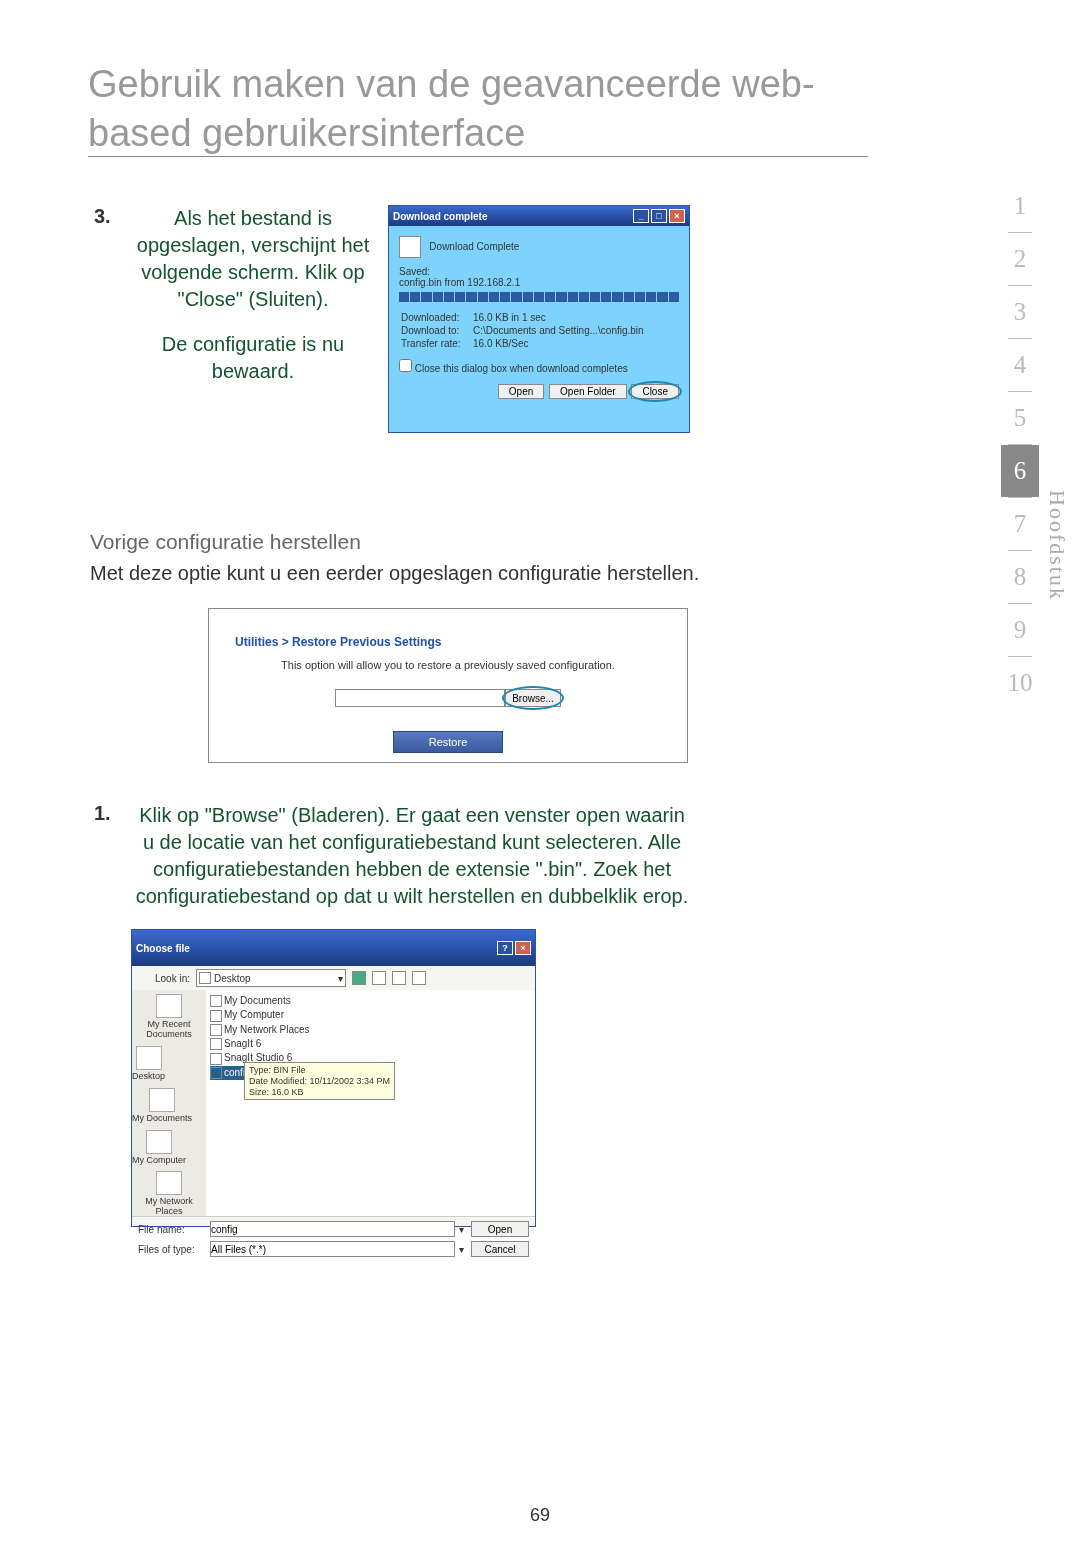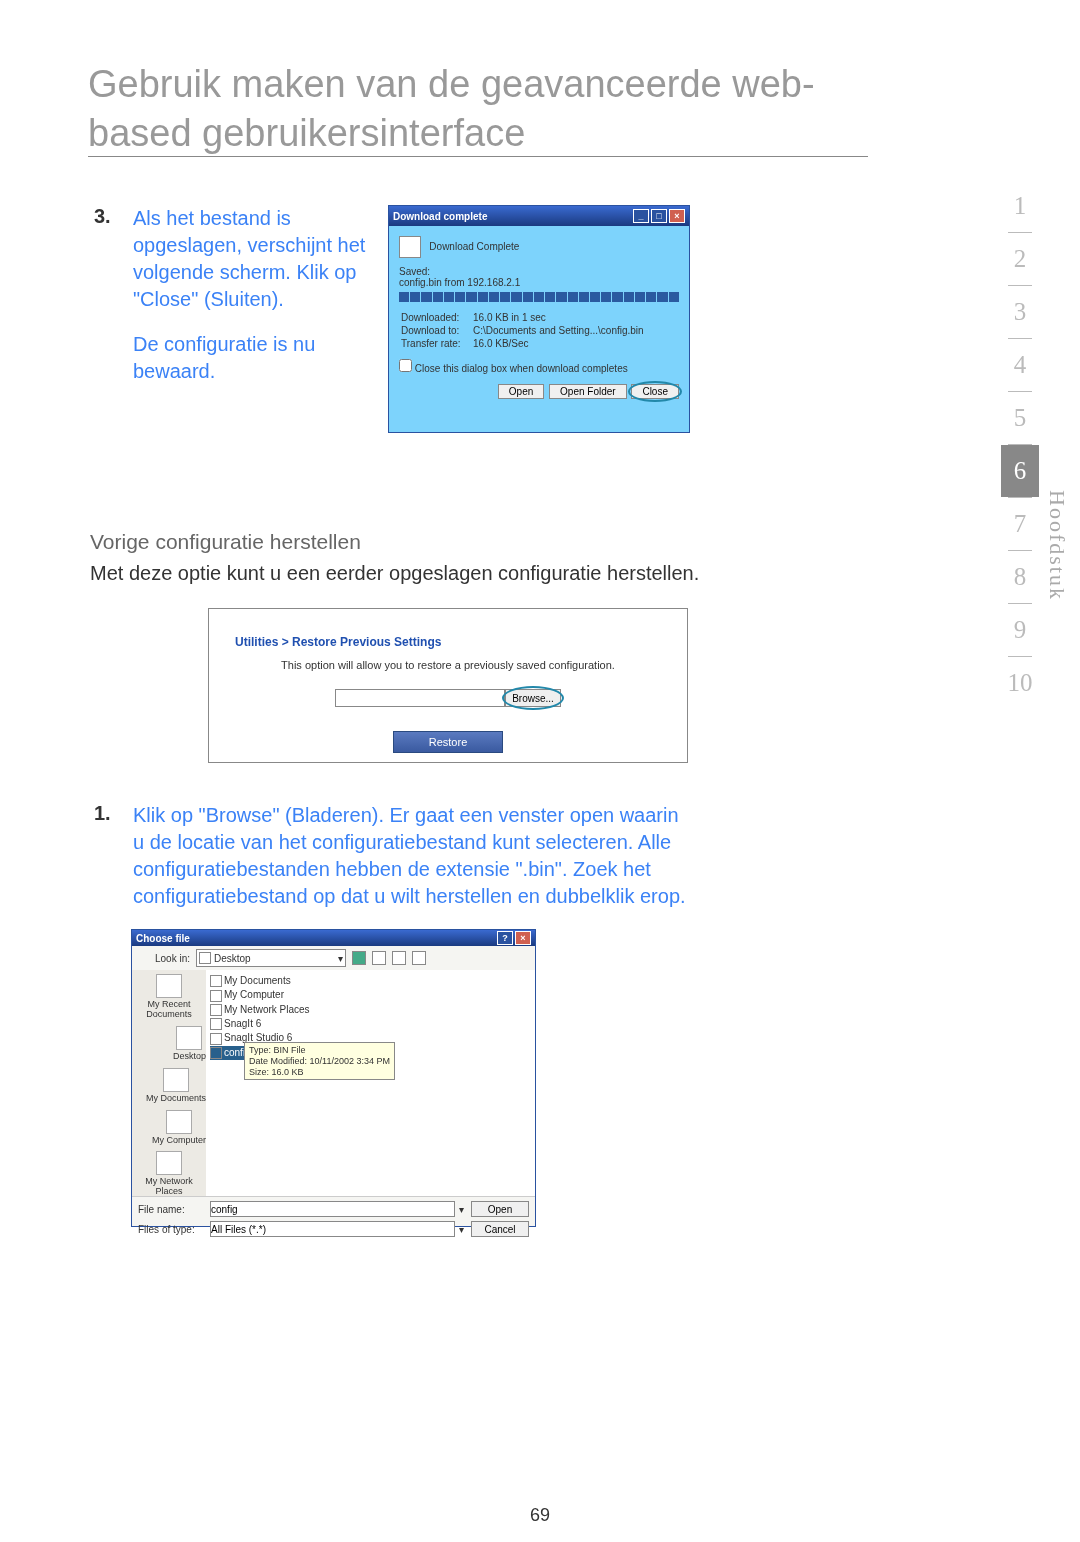--- a/index.html
+++ b/index.html
@@ -31,22 +31,23 @@
   }
   .step-num {
     position: absolute;
     font-weight: bold;
     color: #333;
     font-size: 20px;
   }
   .step-text {
     position: absolute;
     font-size: 20px;
-    color: #3b82f6;
+    color: #14532d;
     line-height: 1.35;
+    text-align: center;
   }
   .sidebar {
     position: absolute;
     right: 40px;
     top: 180px;
     width: 40px;
     display: flex;
     flex-direction: column;
     align-items: center;
   }
@@ -228,21 +229,21 @@
     position: absolute;
     top: 929px;
     left: 131px;
     width: 405px;
     height: 298px;
     border: 1px solid #2a52a0;
     background: #f5f5f2;
     font-size: 10px;
   }
   .cf-titlebar {
-    height: 16px;
+    height: 36px;
     background: linear-gradient(#3a6ad0, #1a3a80);
     color: #fff;
     display: flex;
     align-items: center;
     padding: 0 4px;
     font-weight: bold;
   }
   .cf-titlebar span { flex: 1; }
   .cf-help { width: 16px; height: 14px; background: #2a52a0; border: 1px solid #fff; color: #fff; text-align:center; line-height:12px; font-size:9px; margin-right:2px;}
   .cf-close { width: 16px; height: 14px; background: #d06050; border: 1px solid #fff; color:#fff; text-align:center; line-height:12px; font-size:9px;}
@@ -266,21 +267,21 @@
   .cf-tb-icon { width: 14px; height: 14px; display:inline-block; border:1px solid #888; background:#fff; }
   .cf-body {
     display: flex;
     height: 226px;
   }
   .cf-sidebar {
     width: 74px;
     background: #eceae4;
     display: flex;
     flex-direction: column;
-    align-items: flex-end;
+    align-items: flex-start;
     padding-top: 4px;
     gap: 0;
   }
   .cf-side-item {
     display: flex;
     flex-direction: column;
     align-items: center;
     margin-bottom: 6px;
     font-size: 9px;
     text-align: center;

